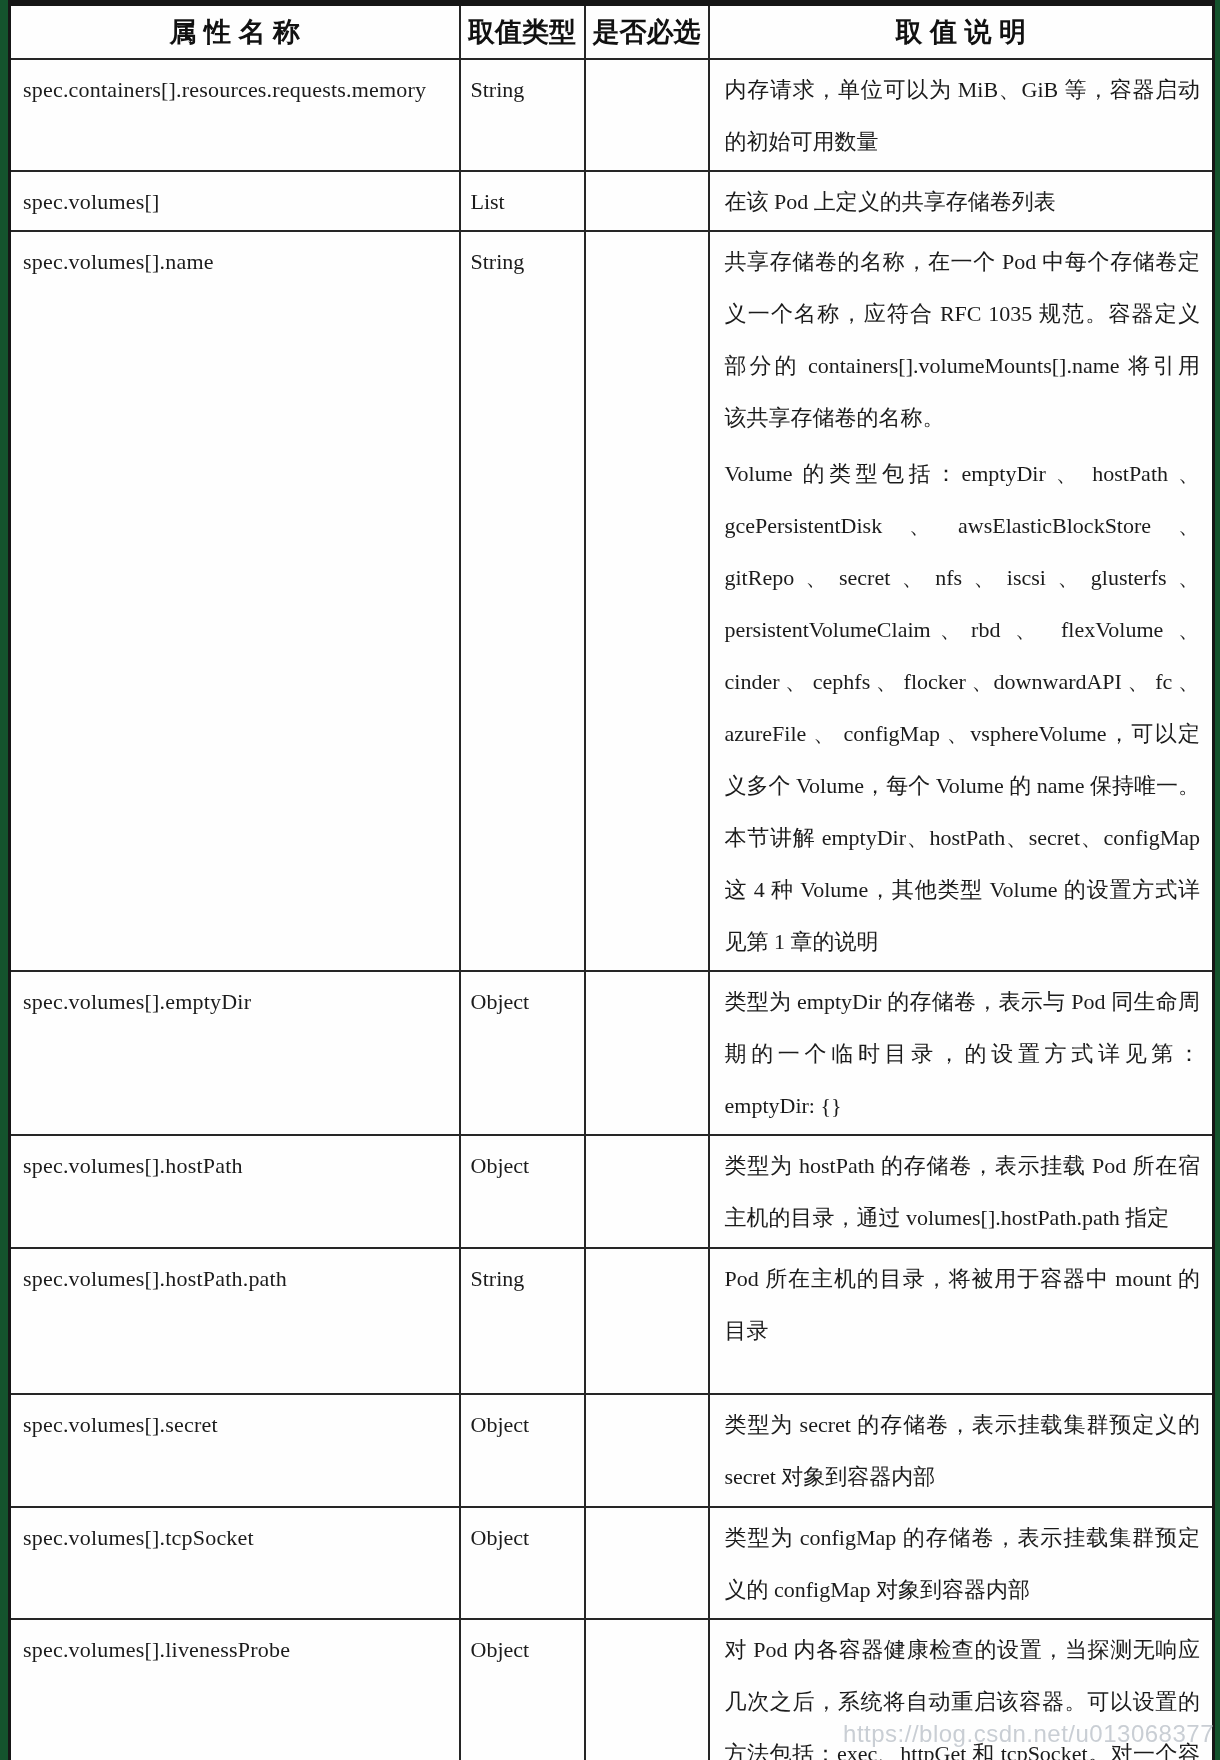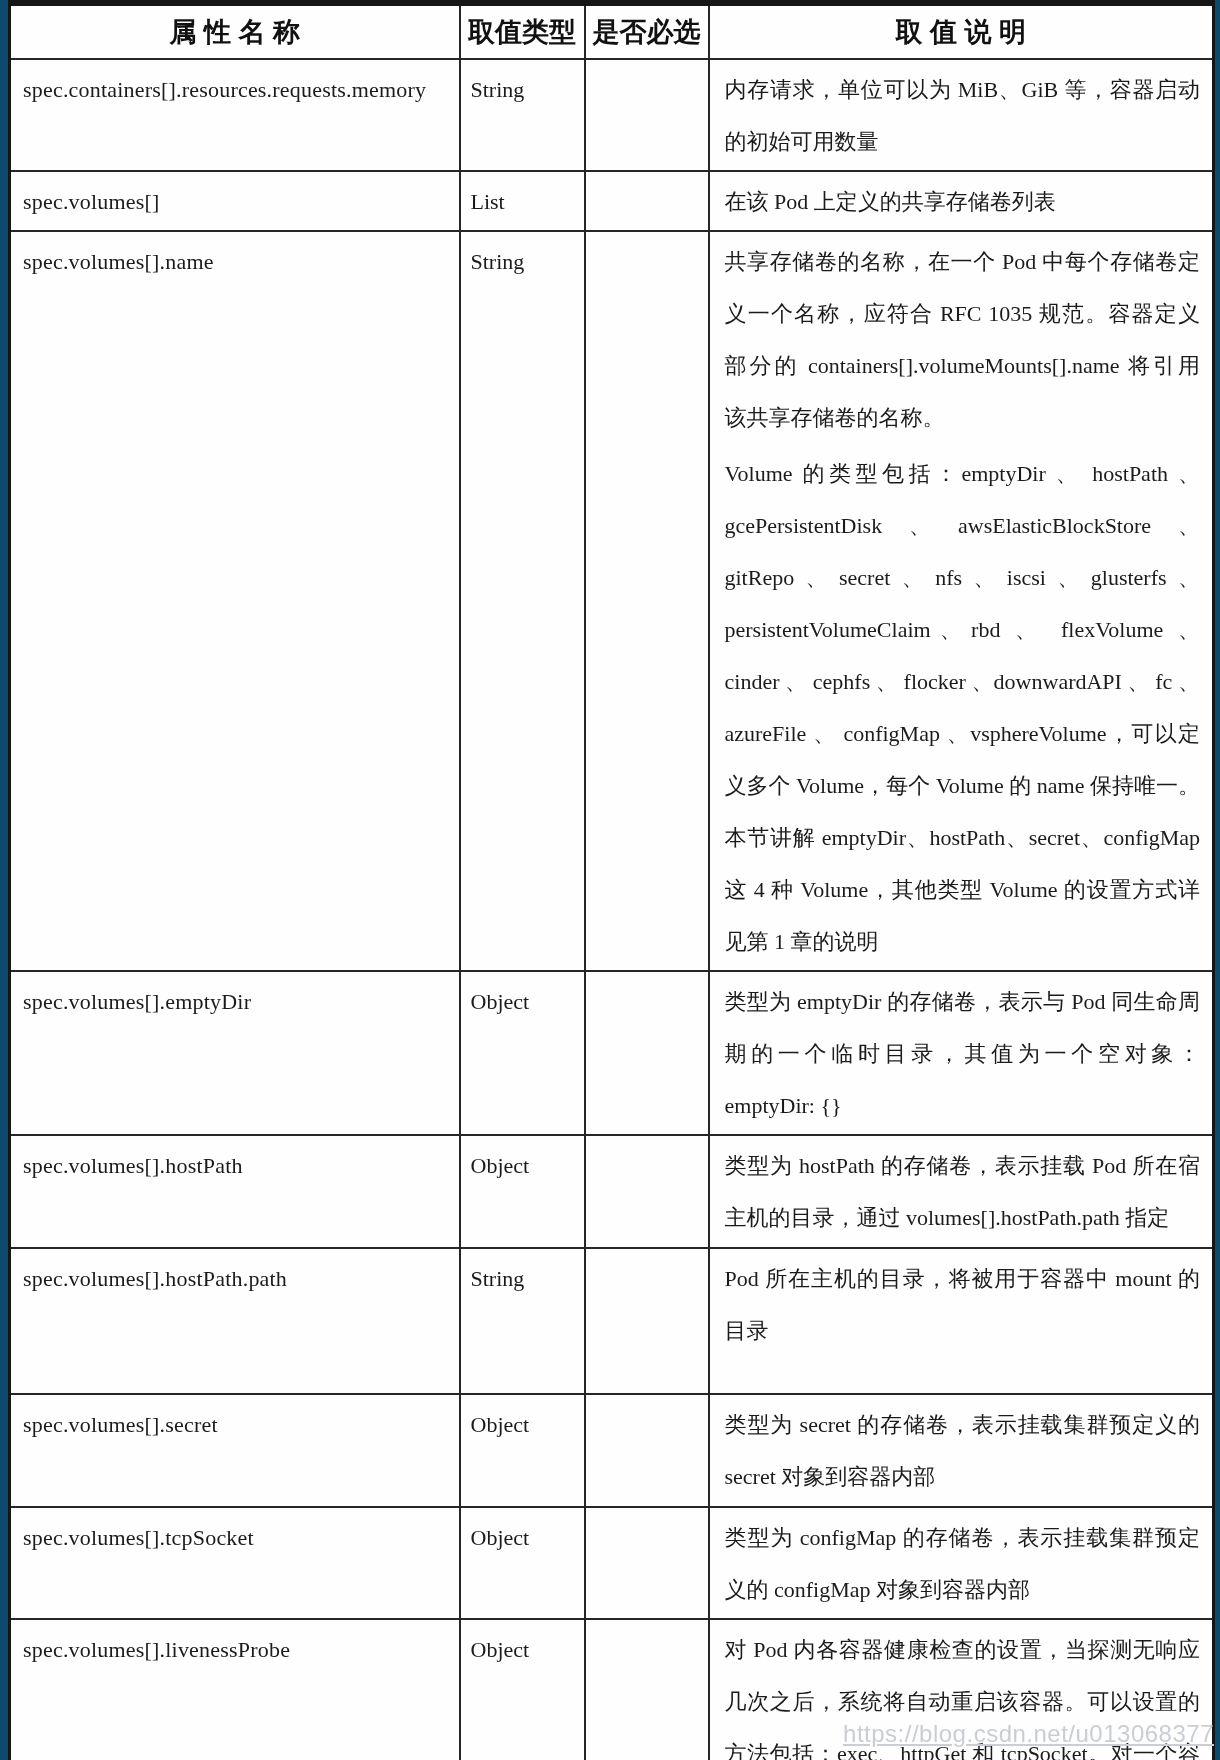--- a/index.html
+++ b/index.html
@@ -9,21 +9,21 @@
     height: 1760px;
     background: #ffffff;
     position: relative;
     font-family: "Liberation Serif", "DejaVu Serif", serif;
     color: #1b1b1b;
     overflow: hidden;
   }
   .page {
     position: absolute;
     inset: 0;
-    background: #0c4a6e;
+    background: #14532d;
   }
   table.spec-table {
     position: absolute;
     left: 8px;
     top: 0;
     width: 1204px;
     border-collapse: collapse;
     table-layout: fixed;
     background: #fffffe;
   }
@@ -82,21 +82,20 @@
   .watermark {
     position: absolute;
     top: 1720px;
     right: 6px;
     font-family: "Liberation Sans", "DejaVu Sans", sans-serif;
     font-size: 24px;
     color: #c9ced4;
     letter-spacing: 0.5px;
     white-space: nowrap;
     z-index: 5;
-    text-decoration: underline;
   }
 </style>
 </head>
 <body>
 
 <div class="page">
 
   <table class="spec-table">
     <colgroup>
       <col style="width:450px">
@@ -140,21 +139,21 @@
           <div class="para">共享存储卷的名称，在一个 Pod 中每个存储卷定义一个名称，应符合 RFC 1035 规范。容器定义部分的 containers[].volumeMounts[].name 将引用该共享存储卷的名称。</div>
           <div class="para">Volume 的类型包括：emptyDir 、 hostPath 、gcePersistentDisk、awsElasticBlockStore、gitRepo、secret、nfs、iscsi、glusterfs、persistentVolumeClaim、rbd 、 flexVolume 、 cinder 、 cephfs 、 flocker 、downwardAPI 、 fc 、 azureFile 、 configMap 、vsphereVolume，可以定义多个 Volume，每个 Volume 的 name 保持唯一。本节讲解 emptyDir、hostPath、secret、configMap 这 4 种 Volume，其他类型 Volume 的设置方式详见第 1 章的说明</div>
         </td>
       </tr>
 
       <tr class="r4">
         <td class="prop">spec.volumes[].emptyDir</td>
         <td class="type">Object</td>
         <td class="req"></td>
         <td class="desc">
-          <div class="para">类型为 emptyDir 的存储卷，表示与 Pod 同生命周期的一个临时目录，其值为一个空对象：emptyDir: {}</div>
+          <div class="para">类型为 emptyDir 的存储卷，表示与 Pod 同生命周期的一个临时目录，的设置方式详见第：emptyDir: {}</div>
         </td>
       </tr>
 
       <tr class="r5">
         <td class="prop">spec.volumes[].hostPath</td>
         <td class="type">Object</td>
         <td class="req"></td>
         <td class="desc">
           <div class="para">类型为 hostPath 的存储卷，表示挂载 Pod 所在宿主机的目录，通过 volumes[].hostPath.path 指定</div>
         </td>

